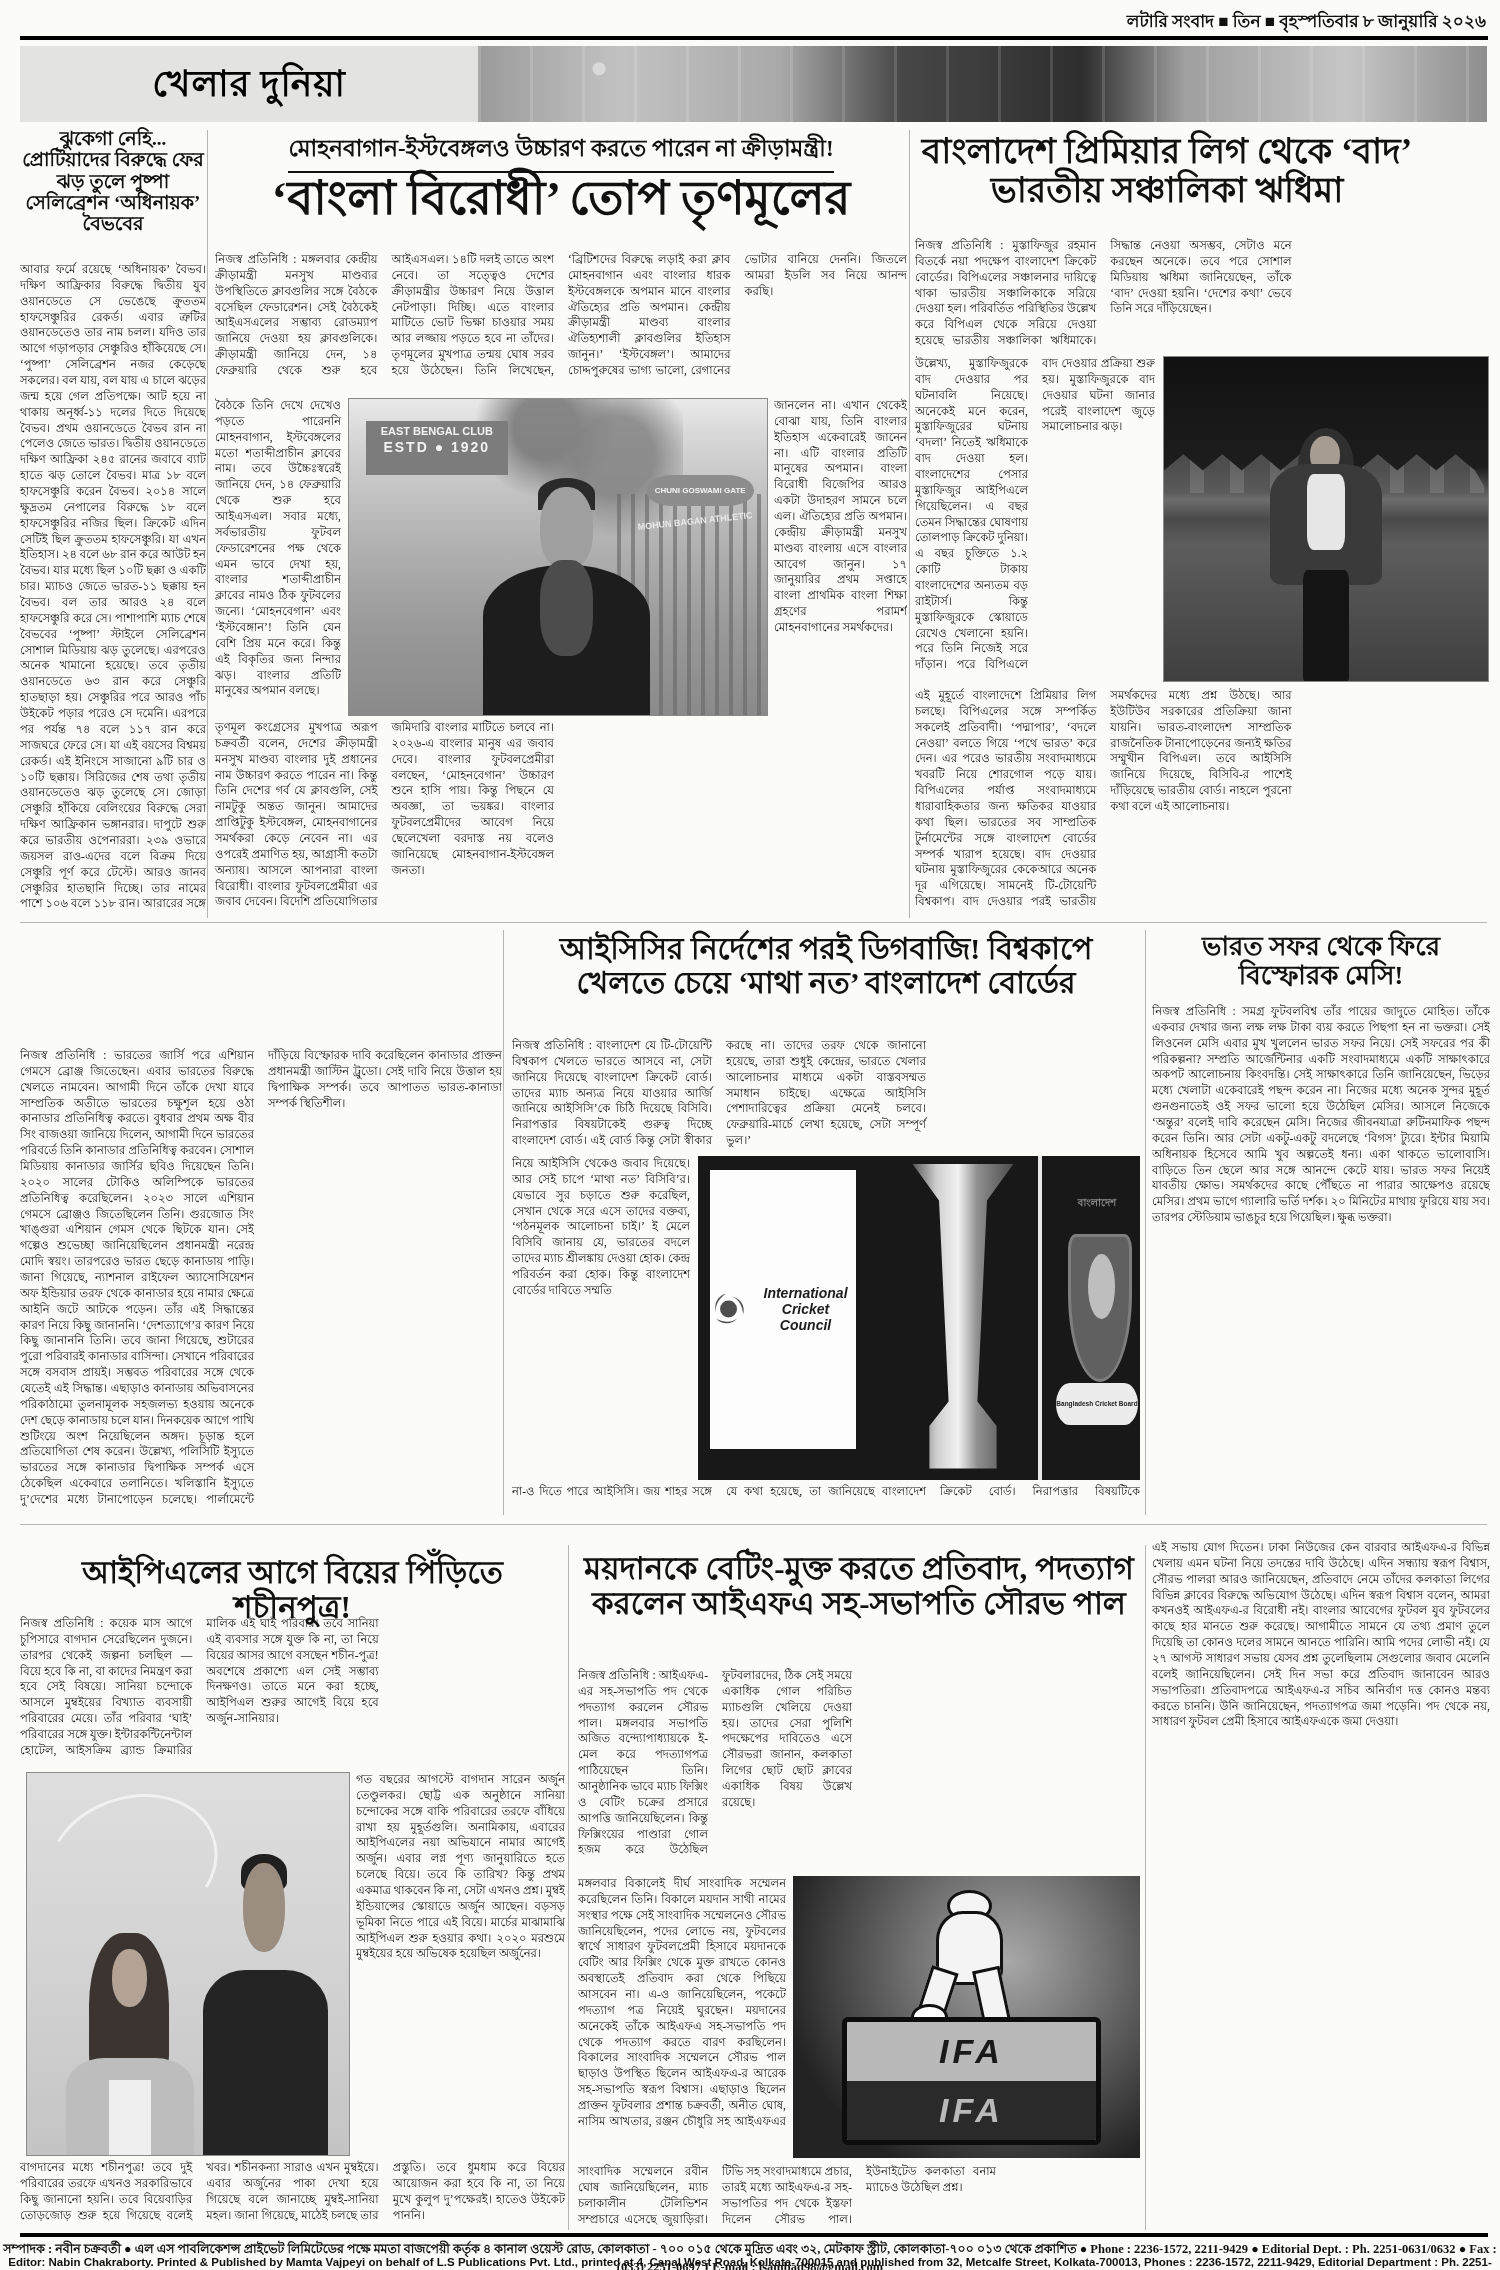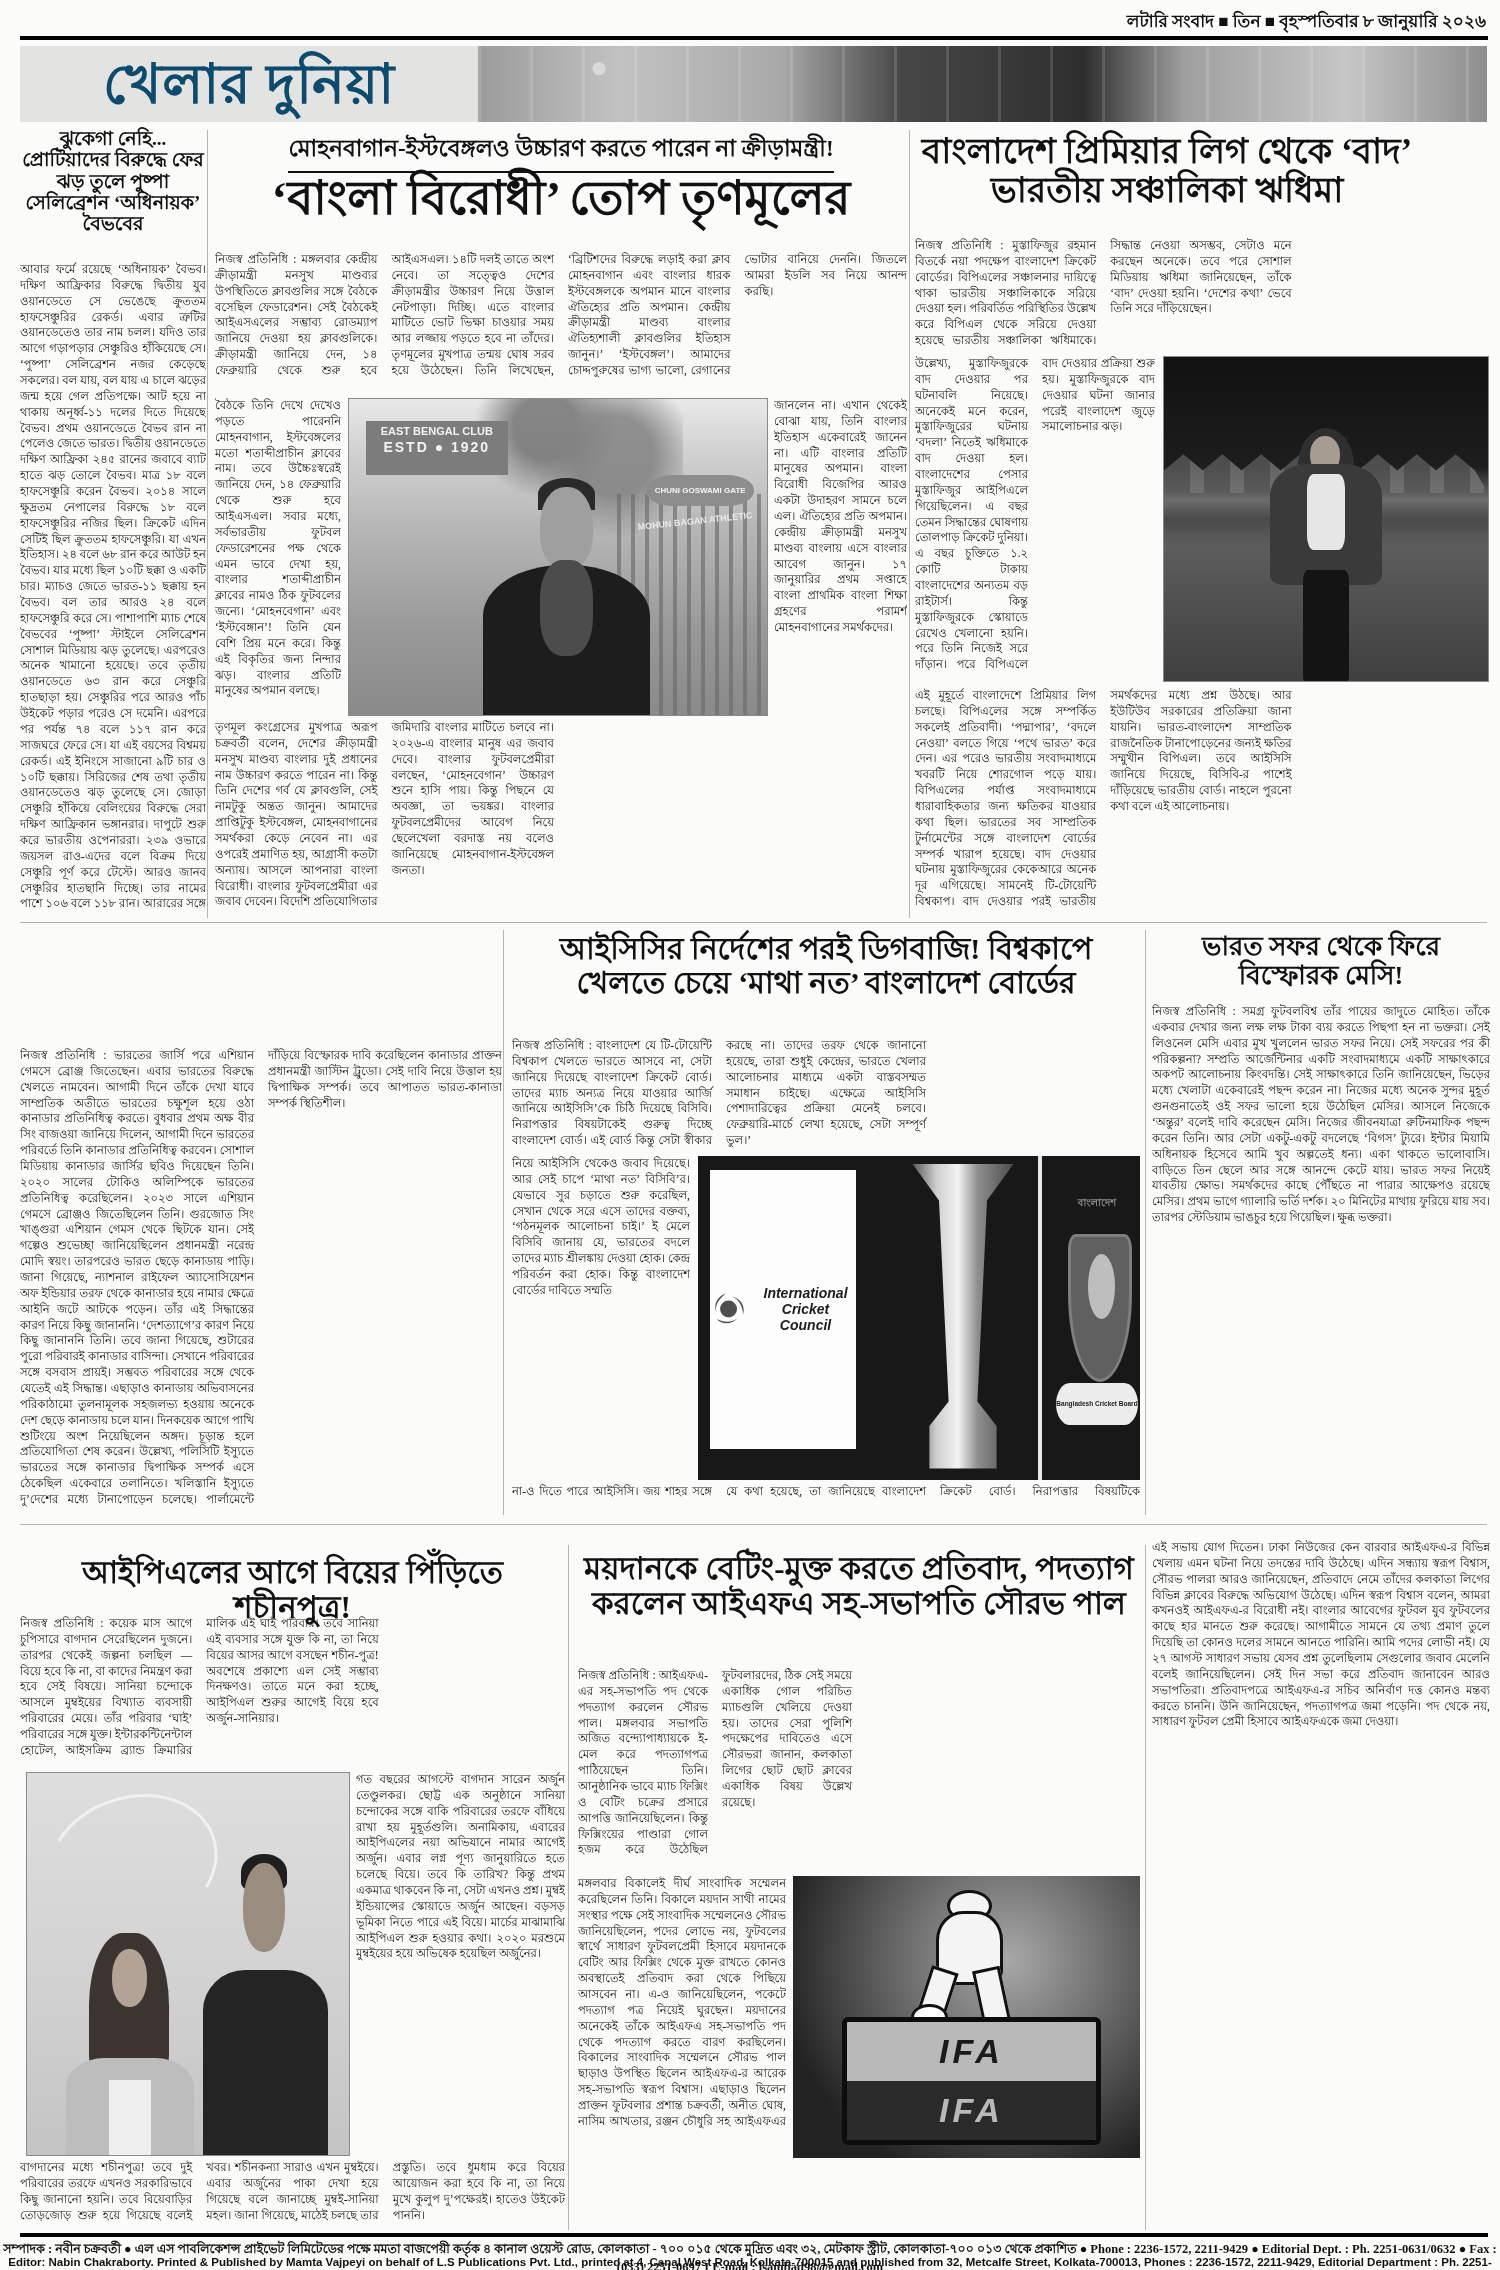--- a/index.html
+++ b/index.html
@@ -4,21 +4,21 @@
 <style>
   html,body{margin:0;padding:0;background:#777;}
   .page{position:relative;width:1500px;height:2270px;background:#fbfbf9;color:#111;
         font-family:"Liberation Serif","DejaVu Serif",serif;overflow:hidden;}
   .abs{position:absolute;}
   .rule-h{position:absolute;background:#000;}
   .rule-thin{position:absolute;background:#b5b5b5;}
   .dateline{position:absolute;top:8px;right:14px;font-size:17px;font-weight:bold;}
   .masthead-box{position:absolute;left:20px;top:46px;width:458px;height:76px;background:#e3e3e2;
         display:flex;align-items:center;justify-content:center;}
-  .masthead-text{font-size:55px;font-weight:bold;color:#0c4a6e;letter-spacing:1px;line-height:1;}
+  .masthead-text{font-size:36px;font-weight:bold;color:#000000;letter-spacing:1px;line-height:1;}
   .photo-strip{position:absolute;left:478px;top:46px;width:1009px;height:76px;
         background:
           repeating-linear-gradient(90deg, rgba(255,255,255,.14) 0 3px, rgba(0,0,0,0) 3px 52px),
           radial-gradient(circle at 12% 30%, #d9d9d9 0 6px, transparent 7px),
           linear-gradient(90deg,#9b9b9b 0%,#c2c2c2 14%,#a9a9a9 30%,#474747 42%,#2e2e2e 60%,#9f9f9f 70%,#c6c6c6 86%,#8e8e8e 100%);}
   .kicker{font-weight:bold;text-align:center;}
   .kicker span{display:inline-block;border-bottom:2px solid #111;padding-bottom:2px;}
   .headline{font-weight:bold;text-align:center;line-height:1.12;}
   .body-txt{font-size:11.5px;line-height:1.38;text-align:justify;overflow:hidden;
         column-gap:14px;column-fill:auto;word-break:break-word;}
@@ -236,20 +236,21 @@
       <div class="lg1"></div>
       <div class="lg2"></div>
       <div class="bl"></div>
     </div>
     <div class="ifa-box">
       <div class="ifa-row top">IFA</div>
       <div class="ifa-row bot">IFA</div>
     </div>
   </div>
 
+  <div class="abs body-txt" style="left:578px;top:2164px;width:562px;height:64px;column-count:4;">সাংবাদিক সম্মেলনে রবীন ঘোষ জানিয়েছিলেন, ম্যাচ চলাকালীন টেলিভিশন সম্প্রচারে এসেছে জুয়াড়িরা। টিভি সহ সংবাদমাধ্যমে প্রচার, তারই মধ্যে আইএফএ-র সহ-সভাপতির পদ থেকে ইস্তফা দিলেন সৌরভ পাল। ইউনাইটেড কলকাতা বনাম ম্যাচেও উঠেছিল প্রশ্ন।</div>
 
   <div class="abs body-txt" style="left:1152px;top:1540px;width:338px;height:688px;column-count:1;">এই সভায় যোগ দিতেন। ঢাকা নিউজের কেন বারবার আইএফএ-র বিভিন্ন খেলায় এমন ঘটনা নিয়ে তদন্তের দাবি উঠেছে। এদিন সন্ধ্যায় স্বরূপ বিশ্বাস, সৌরভ পালরা আরও জানিয়েছেন, প্রতিবাদে নেমে তাঁদের কলকাতা লিগের বিভিন্ন ক্লাবের বিরুদ্ধে অভিযোগ উঠেছে। এদিন স্বরূপ বিশ্বাস বলেন, আমরা কখনওই আইএফএ-র বিরোধী নই। বাংলার আবেগের ফুটবল যুব ফুটবলের কাছে হার মানতে শুরু করেছে। আগামীতে সামনে যে তথ্য প্রমাণ তুলে দিয়েছি তা কোনও দলের সামনে আনতে পারিনি। আমি পদের লোভী নই। যে ২৭ আগস্ট সাধারণ সভায় যেসব প্রশ্ন তুলেছিলাম সেগুলোর জবাব মেলেনি বলেই জানিয়েছিলেন। সেই দিন সভা করে প্রতিবাদ জানাবেন আরও সভাপতিরা। প্রতিবাদপত্রে আইএফএ-র সচিব অনির্বাণ দত্ত কোনও মন্তব্য করতে চাননি। উনি জানিয়েছেন, পদত্যাগপত্র জমা পড়েনি। পদ থেকে নয়, সাধারণ ফুটবল প্রেমী হিসাবে আইএফএকে জমা দেওয়া।</div>
 
   <div class="rule-h" style="left:20px;right:12px;top:2233px;height:4px;"></div>
   <div class="footer-line" style="top:2240px;font-size:12.5px;">সম্পাদক : নবীন চক্রবর্তী ● এল এস পাবলিকেশন্স প্রাইভেট লিমিটেডের পক্ষে মমতা বাজপেয়ী কর্তৃক ৪ কানাল ওয়েস্ট রোড, কোলকাতা - ৭০০ ০১৫ থেকে মুদ্রিত এবং ৩২, মেটকাফ স্ট্রীট, কোলকাতা-৭০০ ০১৩ থেকে প্রকাশিত ● Phone : 2236-1572, 2211-9429 ● Editorial Dept. : Ph. 2251-0631/0632 ● Fax : (033) 2251-0697 I E-mail : lsambad98@gmail.com</div>
   <div class="footer-line" style="top:2256px;font-size:11.5px;font-family:'Liberation Sans',sans-serif;">Editor: Nabin Chakraborty. Printed &amp; Published by Mamta Vajpeyi on behalf of L.S Publications Pvt. Ltd., printed at 4, Canal West Road, Kolkata-700015 and published from 32, Metcalfe Street, Kolkata-700013, Phones : 2236-1572, 2211-9429, Editorial Department : Ph. 2251-0631/0632, Fax : (033) 2251-0697, E-mail : lsambad98@gmail.com</div>
 
 </div>
 
 </body></html>

